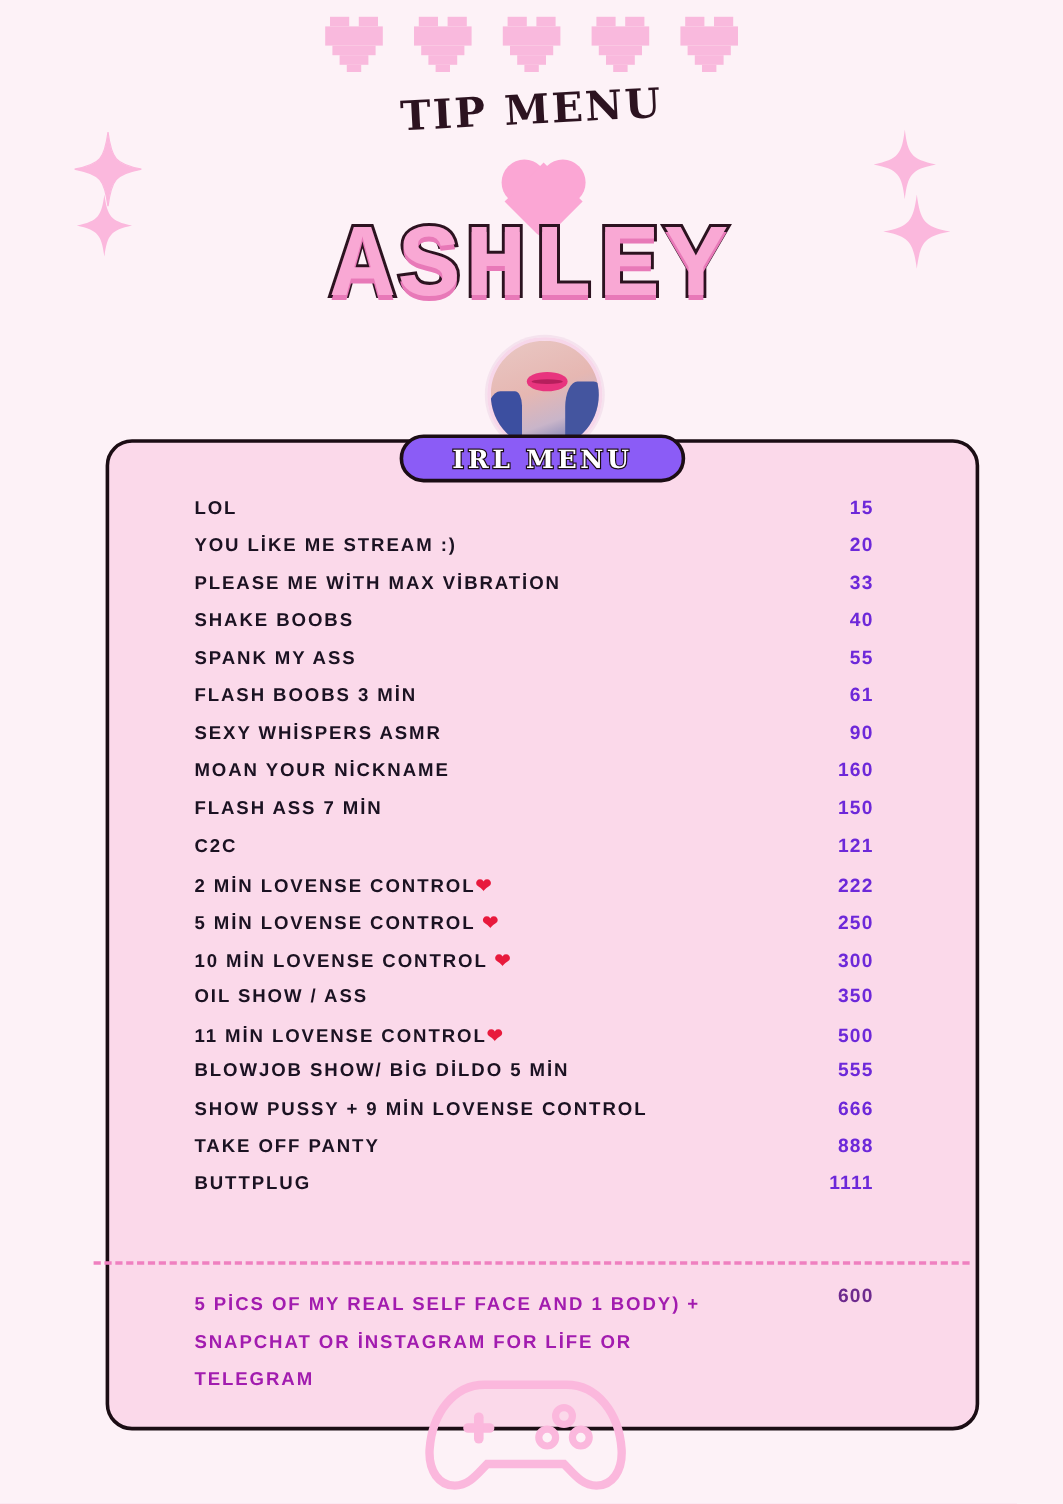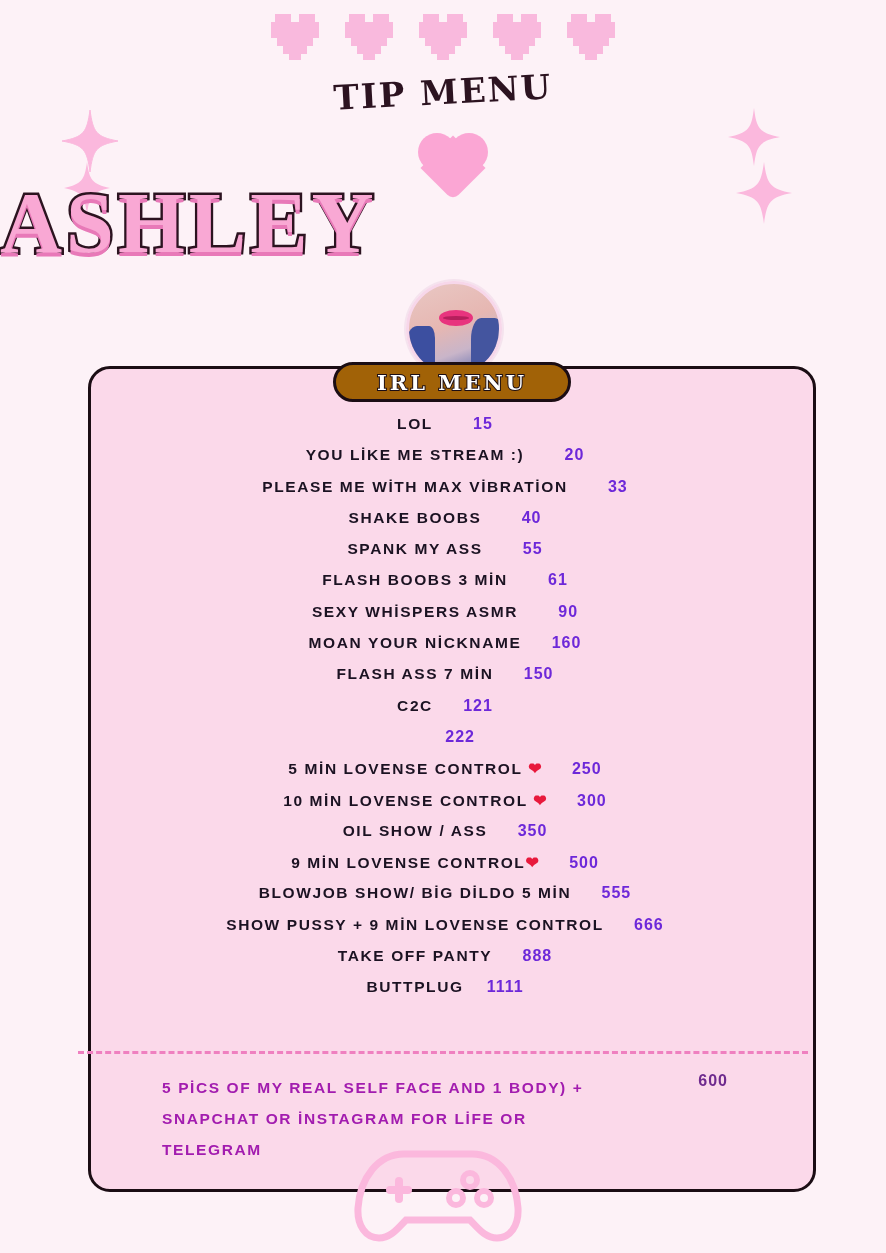--- a/index.html
+++ b/index.html
@@ -74,21 +74,22 @@
     left: 12px; top: 12px;
     transform: rotate(45deg);
     border-radius: 0 0 8px 0;
   }
 
   .ashley {
     position: absolute;
     top: 180px;
     left: 0;
     width: 886px;
-    font-family: Liberation Serif, serif;
+    text-align: center;
+    font-family: Liberation Mono, monospace;
     font-weight: bold;
     font-size: 86px;
     letter-spacing: 4px;
     color: #f9a8d4;
     -webkit-text-stroke: 5px #2c1320;
     paint-order: stroke fill;
     text-shadow: 0 4px 0 #e879b8;
     line-height: 1;
   }
 
@@ -153,21 +154,21 @@
     background: #fbd9ea;
     box-sizing: border-box;
   }
 
   .irl-badge {
     position: absolute;
     top: 362px;
     left: 333px;
     width: 238px;
     height: 40px;
-    background: #a16207;
+    background: #8b5cf6;
     border: 3px solid #1b0d14;
     border-radius: 22px;
     box-sizing: border-box;
     display: flex;
     align-items: center;
     justify-content: center;
     font-family: "DejaVu Serif", serif;
     font-weight: bold;
     font-size: 21px;
     letter-spacing: 3px;
@@ -179,21 +180,21 @@
   
   .menu-list {
     position: absolute;
     left: 162px;
     top: 415px;
     width: 566px;
   }
   .menu-row {
     display: flex;
     align-items: baseline;
-    justify-content: center;
+    justify-content: space-between;
     height: 31.3px;
   }
   .menu-label {
     font-size: 15.5px;
     font-weight: bold;
     letter-spacing: 1.6px;
     color: #1b1222;
     white-space: nowrap;
   }
   .menu-label .hrt {
@@ -378,36 +379,37 @@
   <div class="menu-row">
     <span class="menu-label">FLASH ASS 7 MİN</span>
     <span class="menu-price">150</span>
   </div>
   <div class="menu-row">
     <span class="menu-label">C2C</span>
     <span class="menu-price">121</span>
   </div>
 
   <div class="menu-row">
+    <span class="menu-label"><span>2 MİN LOVENSE CONTROL</span><span class="hrt">❤</span></span>
     <span class="menu-price">222</span>
   </div>
   <div class="menu-row">
     <span class="menu-label"><span>5 MİN LOVENSE CONTROL </span><span class="hrt">❤</span></span>
     <span class="menu-price">250</span>
   </div>
   <div class="menu-row">
     <span class="menu-label"><span>10 MİN LOVENSE CONTROL </span><span class="hrt">❤</span></span>
     <span class="menu-price">300</span>
   </div>
   <div class="menu-row">
     <span class="menu-label">OIL SHOW / ASS</span>
     <span class="menu-price">350</span>
   </div>
   <div class="menu-row">
-    <span class="menu-label"><span>9 MİN LOVENSE CONTROL</span><span class="hrt">❤</span></span>
+    <span class="menu-label"><span>11 MİN LOVENSE CONTROL</span><span class="hrt">❤</span></span>
     <span class="menu-price">500</span>
   </div>
   <div class="menu-row">
     <span class="menu-label">BLOWJOB SHOW/ BİG DİLDO 5 MİN</span>
     <span class="menu-price">555</span>
   </div>
   <div class="menu-row">
     <span class="menu-label">SHOW PUSSY + 9 MİN LOVENSE CONTROL</span>
     <span class="menu-price">666</span>
   </div>

